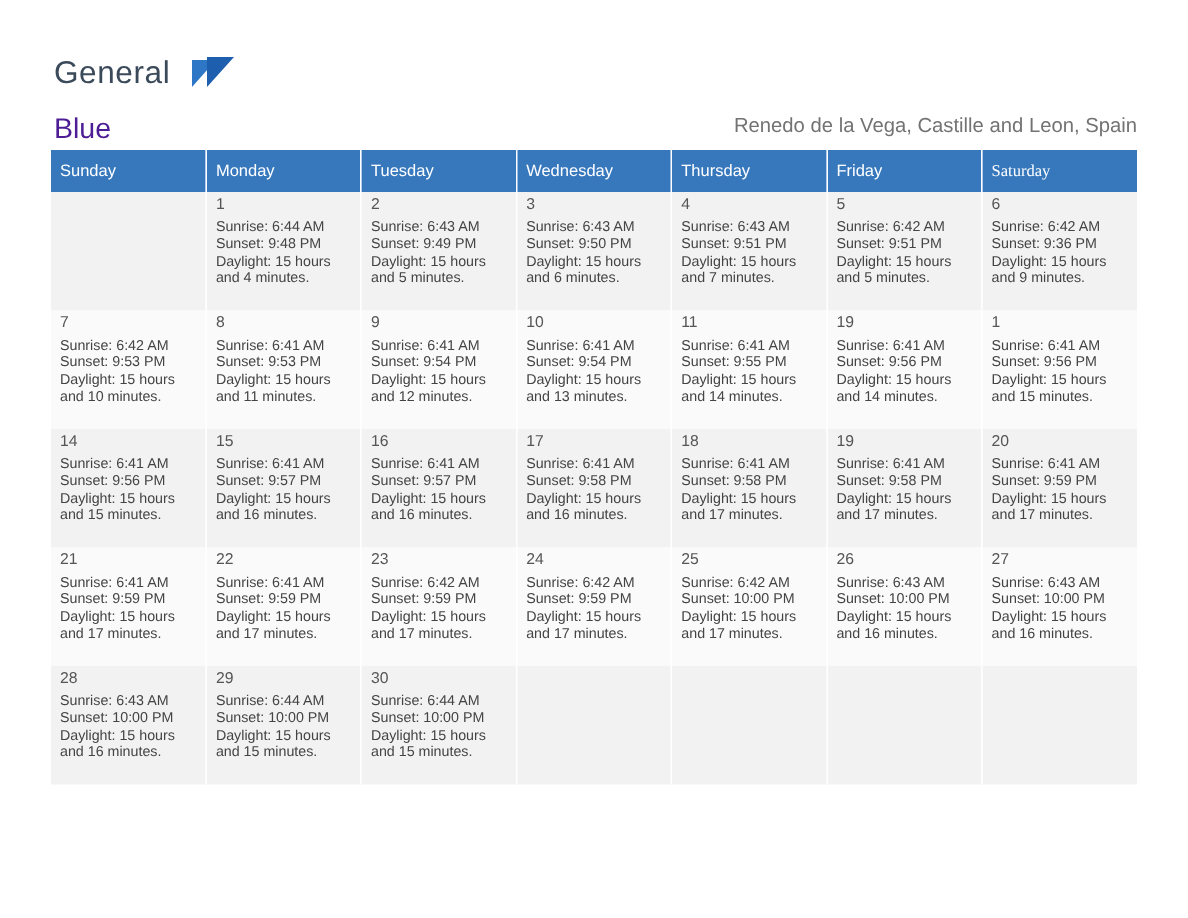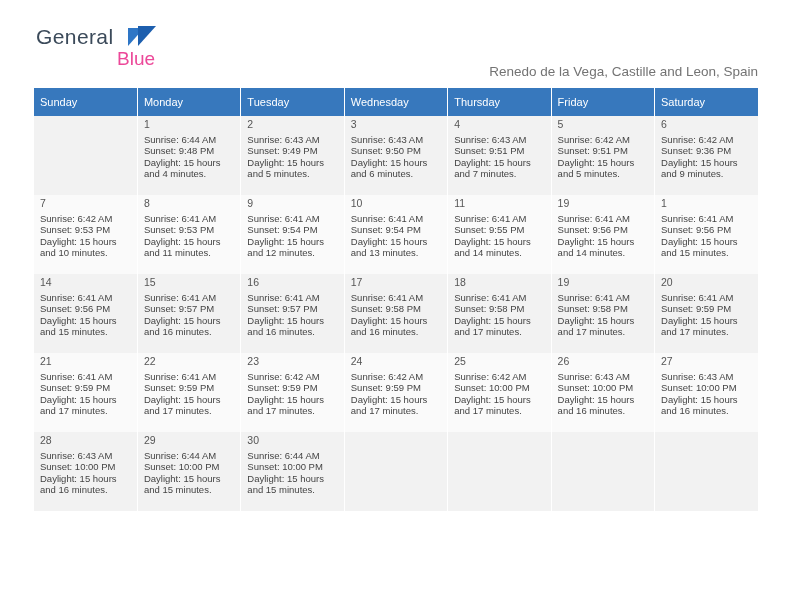--- a/index.html
+++ b/index.html
@@ -11,21 +11,21 @@
     width: 792px;
     height: 612px;
     font-family: "Liberation Sans", sans-serif;
     color: #333333;
     position: relative;
   }
   .page {
     width: 792px;
     height: 612px;
     box-sizing: border-box;
-    padding: 0 34px;
+    padding: 12px 34px;
     position: relative;
   }
   
   .header {
     position: relative;
     height: 76px;
   }
   .logo {
     position: absolute;
     left: 2px;
@@ -34,24 +34,23 @@
     height: 50px;
   }
   .logo-general {
     font-size: 21px;
     color: #3b4a5a;
     letter-spacing: .4px;
     line-height: 22px;
   }
   .logo-blue {
     font-size: 19px;
-    color: #ec4899;
+    color: #4c1d95;
     line-height: 20px;
-    margin-top: 1px;
-    text-align: center;
+    margin-top: 17px;
   }
   .logo-flag {
     position: absolute;
     left: 92px;
     top: 0px;
     width: 30px;
     height: 26px;
   }
   .logo-flag .f1 {
     position: absolute;
@@ -92,21 +91,21 @@
   table.cal th {
     background: #3778bd;
     color: #ffffff;
     font-size: 11px;
     font-weight: normal;
     text-align: left;
     padding: 5px 0 5px 6px;
     border-right: 1px solid #ffffff;
     height: 18px;
   }
-  table.cal th:last-child { border-right: none; }
+  table.cal th:last-child { border-right: none; font-family: Liberation Serif, serif; }
   table.cal td {
     vertical-align: top;
     height: 72px;
     padding: 3px 5px 4px 6px;
     border-right: 1px solid #ffffff;
     font-size: 9.5px;
     line-height: 11.6px;
     color: #444444;
   }
   table.cal td:last-child { border-right: none; }

